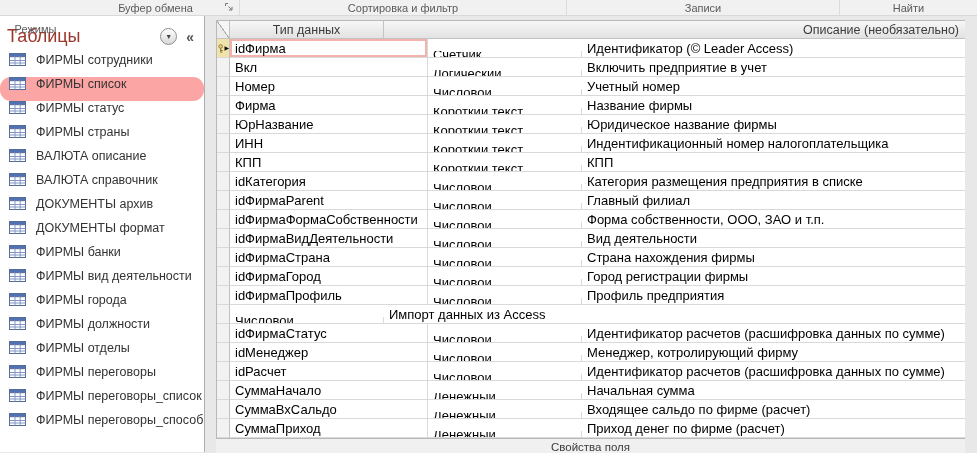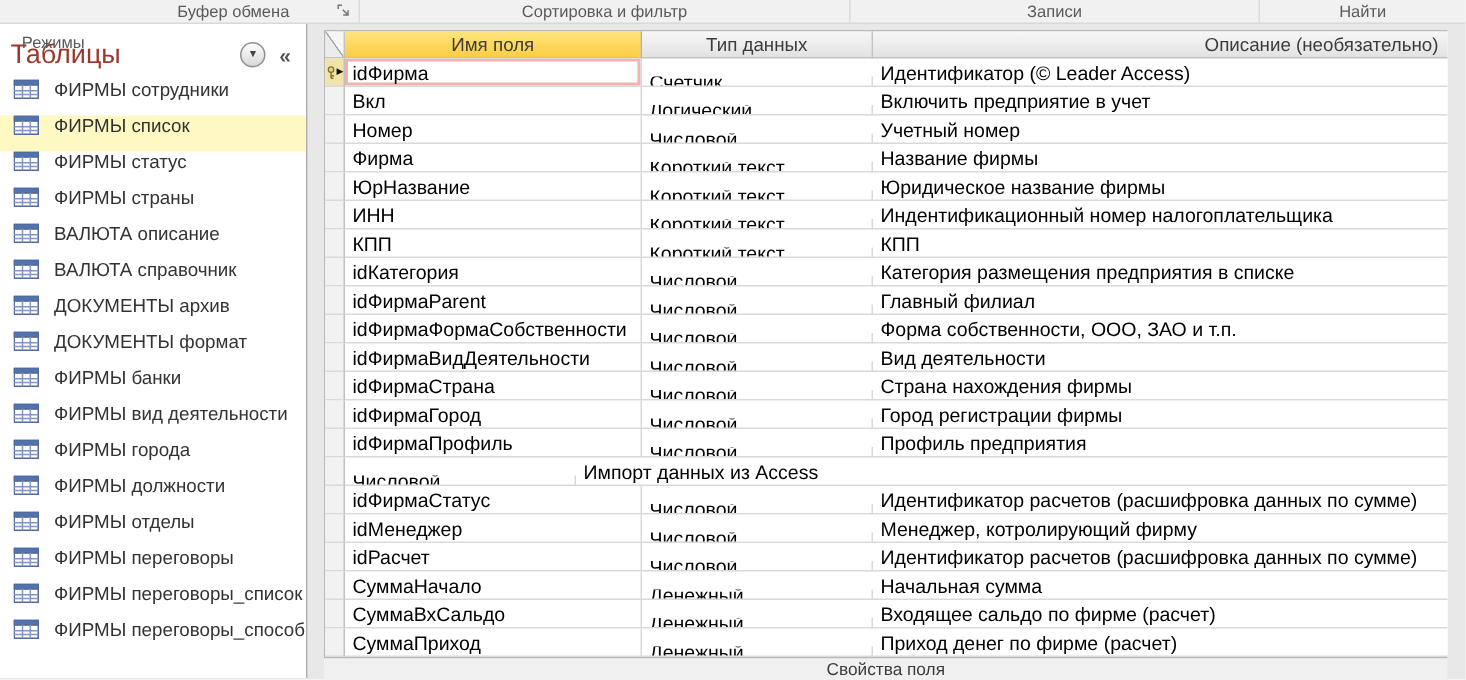--- a/index.html
+++ b/index.html
@@ -25,21 +25,21 @@
   .sidebar { width:205px; background:#fff; border-right:1px solid #aeaeae;
              overflow:hidden; flex:none; }
   .sb-head { height:37px; display:flex; align-items:center; padding:4px 10px 0 7px; }
   .sb-title { font-size:18px; color:#9c372b; flex:1; }
   .circ-btn { width:17px; height:17px; border:1px solid #8f8f8f; border-radius:50%;
               background:linear-gradient(#fefefe,#d8d8d8); display:flex; align-items:center;
               justify-content:center; margin-right:9px; }
   .circ-btn .tri { font-size:7px; color:#444; line-height:1; }
   .shutter { font-size:14px; color:#555; font-weight:bold; line-height:1; }
   .nav-item { height:24px; display:flex; align-items:flex-start; padding-left:9px; }
-  .nav-item.selected { background:#fef9c3; }
+  .nav-item.selected { background:#fca5a5;border-radius:11px; }
   .tbl-icon { flex:none; margin-right:10px; }
   .nav-label { font-size:12.5px; color:#333; white-space:nowrap; }
 
   
   .main { flex:1; padding:4px 0 0 11px; }
   .design-grid { width:749px; border:1px solid #b9b9b9; border-right:none; background:#fff; }
   .grid-header { display:flex; height:18px; }
   .hcell { border-right:1px solid #c3c3c3; border-bottom:1px solid #c3c3c3;
            background:linear-gradient(#f7f7f7,#e2e2e2);
            font-size:12.5px; color:#3c3c3c; display:flex; align-items:center; justify-content:center; }
@@ -249,21 +249,20 @@
     </svg>
     <span class="nav-label">ФИРМЫ переговоры_способ</span>
   </div>
 </div>
   </div>
 
   <div class="main">
     <div class="design-grid">
       <div class="grid-header">
         <div class="hcell h-corner"></div>
-        <div class="hcell h-name">Имя поля</div>
         <div class="hcell h-type">Тип данных</div>
         <div class="hcell h-desc">Описание (необязательно)</div>
       </div>
       <div>
   <div class="grid-row current">
     <div class="cell selector">
       <svg class="key-icon show-key" width="9" height="11" viewBox="0 0 9 11">
         <circle cx="4.5" cy="3" r="2.2" fill="#e8d27c" stroke="#86702c" stroke-width="1"></circle>
         <path d="M4.5 5 V10 M4.5 8 H7 M4.5 10 H6.5" stroke="#86702c" stroke-width="1.2" fill="none"></path>
       </svg>

